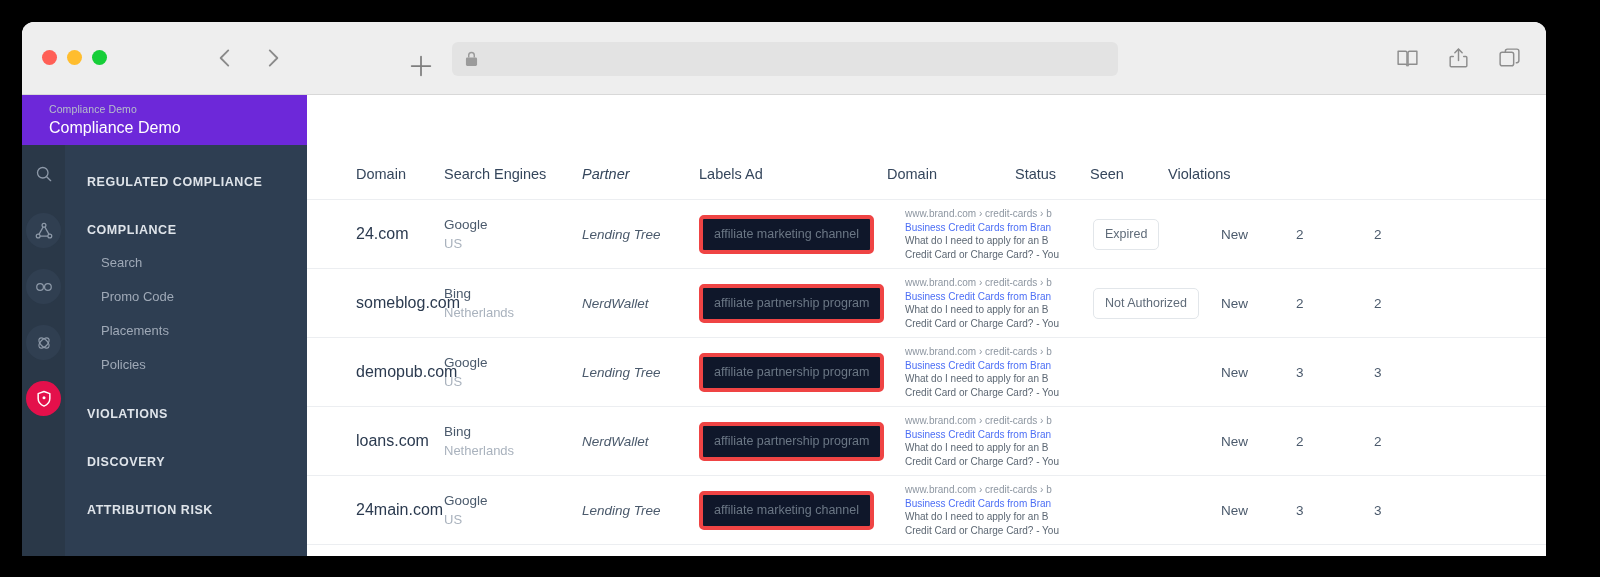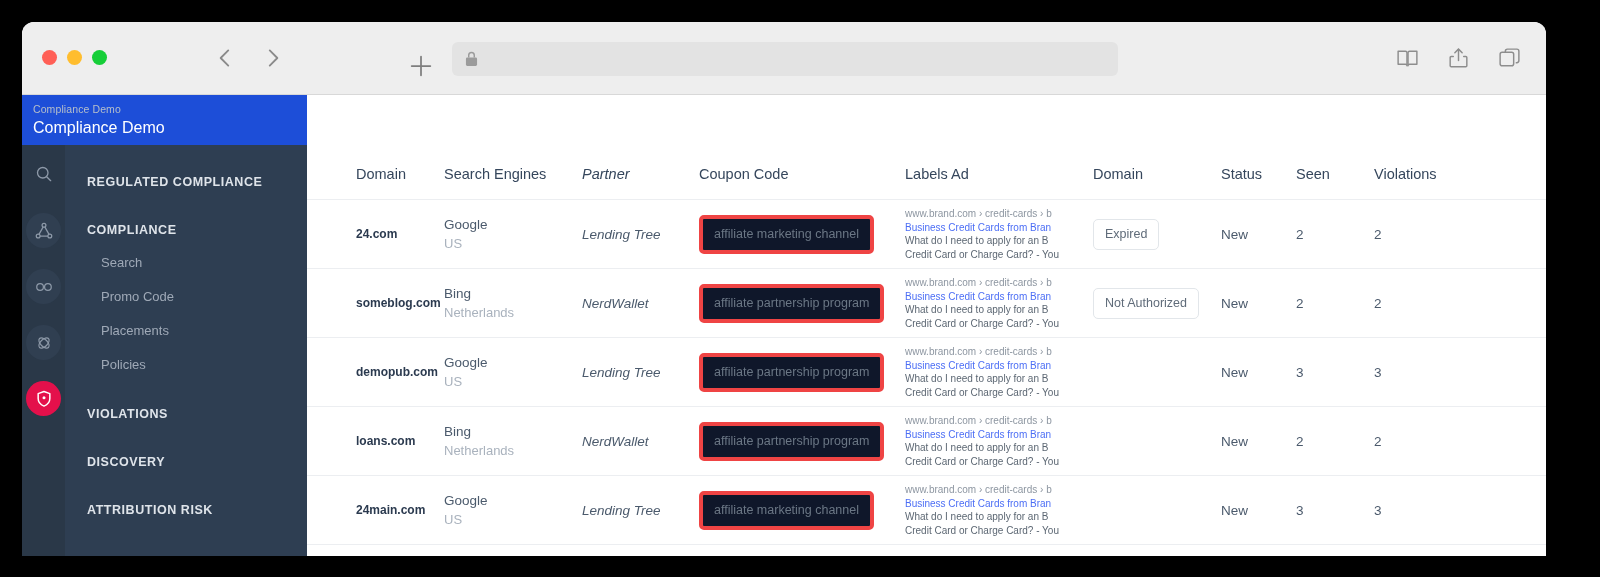--- a/index.html
+++ b/index.html
@@ -79,22 +79,22 @@
 
   
   #sidebar {
     width: 285px; height: 461px;
     position: relative;
     background: #2e3e52;
     flex: 0 0 285px;
   }
   #sidebar-header {
     height: 50px;
-    background: #1d4ed8;
-    padding: 7px 0 0 11px;
+    background: #6d28d9;
+    padding: 7px 0 0 27px;
     border-bottom: 1px solid #27354700;
   }
   #workspace-eyebrow {
     font-size: 10.5px; color: #b6bfca; line-height: 15px;
     letter-spacing: 0.1px;
   }
   #workspace-title {
     font-size: 16px; color: #ffffff; line-height: 21px;
     font-weight: 400;
   }
@@ -165,21 +165,21 @@
   .c-domain   { width: 137px; padding-left: 49px; }
   .c-engine   { width: 138px; }
   .c-partner  { width: 117px; font-style: italic; }
   .c-code     { width: 206px; }
   .c-ad       { width: 188px; }
   .c-labels   { width: 128px; }
   .c-status   { width: 75px; }
   .c-seen     { width: 78px; }
   .c-viol     { width: 100px; }
 
-  .domain-text { font-weight: 700; color: #2b3a4f; font-size: 12px; }
+  .domain-text { font-weight: 400; color: #2b3a4f; font-size: 16px; }
   .engine-name { color: #4b5a6c; font-size: 13.5px; line-height: 19px; }
   .engine-geo  { color: #a9b2bd; font-size: 13px; line-height: 19px; }
 
   .coupon-chip {
     display: inline-block;
     border: 4px solid #ef4444;
     border-radius: 5px;
     padding: 7px 11px;
     font-size: 12.5px;
     color: #6b7785;
@@ -343,21 +343,20 @@
       </div>
     </div>
 
     <div id="content">
       <div id="data-table">
 
         <div id="table-head">
           <div class="th c-domain">Domain</div>
           <div class="th c-engine">Search Engines</div>
           <div class="th c-partner">Partner</div>
-          <div class="th c-code">Coupon Code</div>
           <div class="th c-ad">Labels Ad</div>
           <div class="th c-labels">Domain</div>
           <div class="th c-status">Status</div>
           <div class="th c-seen">Seen</div>
           <div class="th c-viol">Violations</div>
         </div>
 
         <div id="table-body">
             <div class="tr">
               <div class="td c-domain"><span class="domain-text">24.com</span></div>

